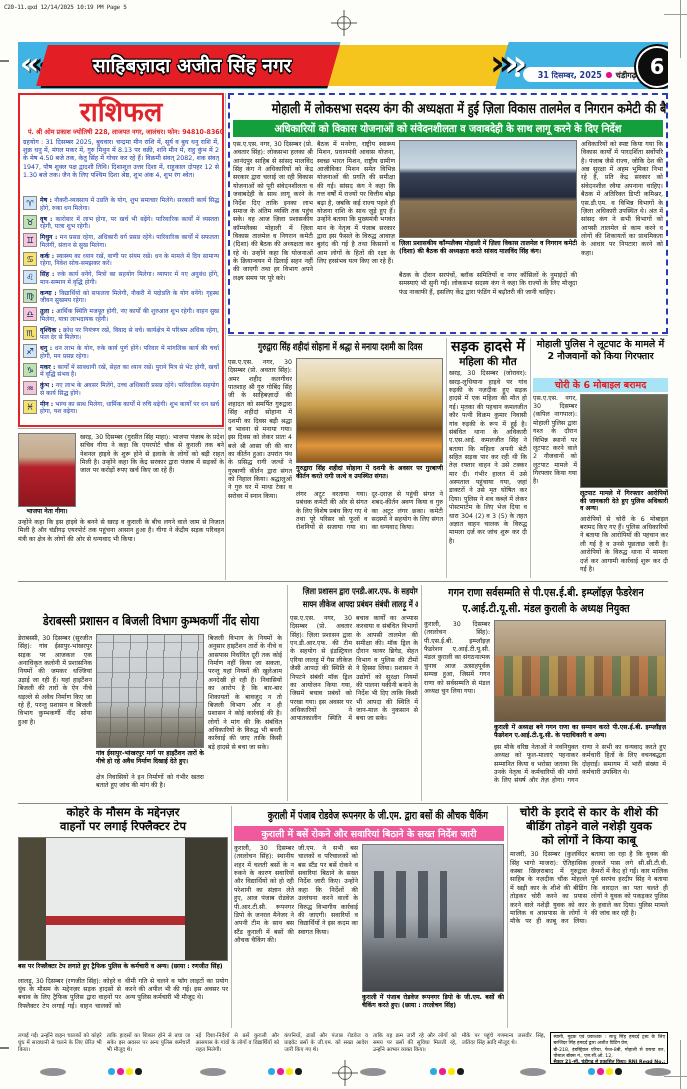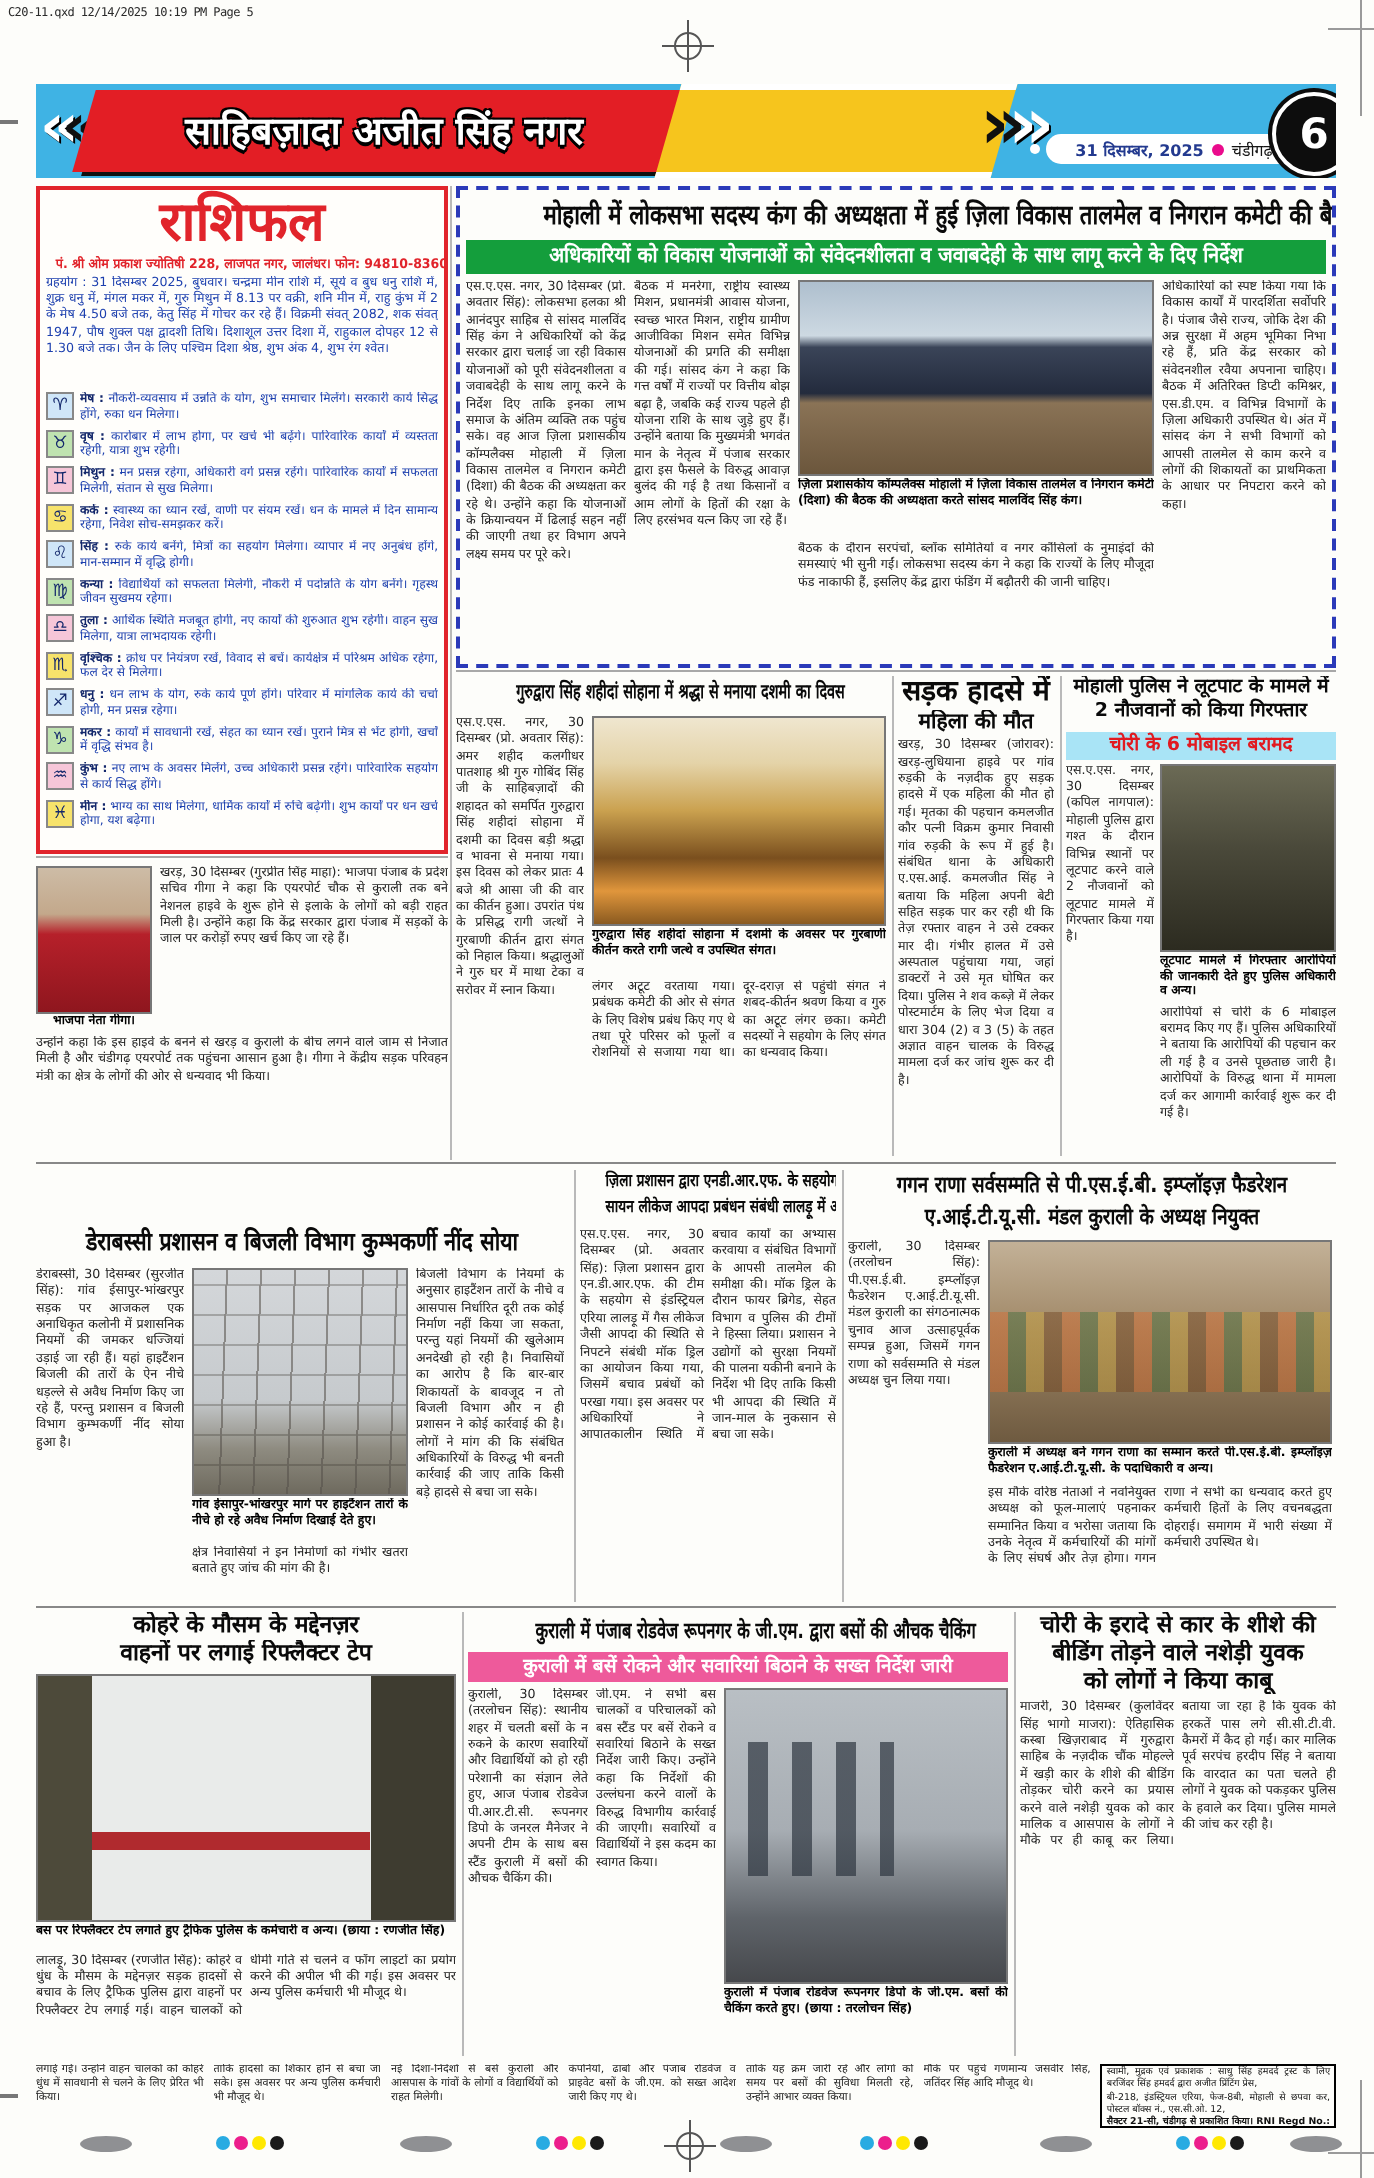--- a/index.html
+++ b/index.html
@@ -43,21 +43,21 @@
   .mh-yellow{position:absolute;left:316px;top:0;width:168px;height:47px;background:#f6c51d;transform:skewX(-16deg);
       border-top:3px solid #fff;border-bottom:3px solid #fff;box-sizing:border-box;}
   .mh-sam{position:absolute;left:322px;top:6px;width:160px;text-align:center;font-size:26px;font-weight:bold;color:#e31e25;
       text-shadow:-1.5px -1.5px 0 #fff,1.5px -1.5px 0 #fff,-1.5px 1.5px 0 #fff,1.5px 1.5px 0 #fff,0 2.5px 0 #fff;white-space:nowrap;}
   .chev{position:absolute;font-weight:bold;line-height:1;}
   .mh-paper{position:absolute;left:500px;top:2px;width:140px;text-align:center;font-size:17px;font-weight:bold;color:#e31e25;
       text-shadow:-1px -1px 0 #fff,1px -1px 0 #fff,-1px 1px 0 #fff,1px 1px 0 #fff;white-space:nowrap;}
   .mh-pill{position:absolute;left:505px;top:25px;width:128px;height:15px;background:#fff;border-radius:8px;
       display:flex;align-items:center;justify-content:center;gap:4px;}
   .mh-date{font-size:8px;font-weight:bold;color:#233a8f;white-space:nowrap;}
-  .mh-city{font-size:8px;font-weight:normal;color:#151515;white-space:nowrap;}
+  .mh-city{font-size:8px;font-weight:bold;color:#151515;white-space:nowrap;}
   .mdot{width:6px;height:6px;border-radius:50%;background:#ea0b8c;display:inline-block;}
   .wdot{position:absolute;width:5px;height:5px;border-radius:50%;background:#fff;top:30px;}
   .mh-circle{position:absolute;left:618px;top:4px;width:38px;height:38px;border-radius:50%;background:#0d0d0d;
       border:2px solid #fff;box-shadow:0 0 0 2px #0d0d0d;display:flex;align-items:center;justify-content:center;
       color:#fff;font-size:21px;font-weight:bold;}
   
   .rbox{position:absolute;left:18px;top:93px;width:206px;height:334px;border:2px solid #e1242b;box-sizing:border-box;
         padding:2px 3px;overflow:hidden;background:#fffefb;}
   .rtitle{font-size:27px;font-weight:bold;color:#e1242b;text-align:center;line-height:1.1;}
   .rastro{font-size:6.6px;font-weight:bold;color:#e1242b;text-align:center;white-space:nowrap;transform:scaleX(.95);}
@@ -202,21 +202,21 @@
   <div class="abs" style="left:449px;top:338px;width:78px;height:240px;overflow:hidden">
     <div class="hl" style="font-size:14px">सड़क हादसे में</div>
     <div class="hl" style="font-size:10.5px">महिला की मौत</div>
     <div class="bt" style="height:206px;margin-top:2px">खरड़, 30 दिसम्बर (जोरावर): खरड़-लुधियाना हाइवे पर गांव रुड़की के नज़दीक हुए सड़क हादसे में एक महिला की मौत हो गई। मृतका की पहचान कमलजीत कौर पत्नी विक्रम कुमार निवासी गांव रुड़की के रूप में हुई है। संबंधित थाना के अधिकारी ए.एस.आई. कमलजीत सिंह ने बताया कि महिला अपनी बेटी सहित सड़क पार कर रही थी कि तेज़ रफ्तार वाहन ने उसे टक्कर मार दी। गंभीर हालत में उसे अस्पताल पहुंचाया गया, जहां डाक्टरों ने उसे मृत घोषित कर दिया। पुलिस ने शव कब्ज़े में लेकर पोस्टमार्टम के लिए भेज दिया व धारा 304 (2) व 3 (5) के तहत अज्ञात वाहन चालक के विरुद्ध मामला दर्ज कर जांच शुरू कर दी है।</div>
   </div>
 
   <div class="vr" style="left:530px;top:338px;height:240px"></div>
 
   <div class="abs" style="left:533px;top:338px;width:135px;height:240px;overflow:hidden">
     <div class="hl" style="font-size:9.5px;line-height:1.25">मोहाली पुलिस ने लूटपाट के मामले में 2 नौजवानों को किया गिरफ्तार</div>
-    <div class="cyanbar" style="height:14px;font-size:9.5px;line-height:14px;margin-top:4px">चोरी के 6 मोबाइल बरामद</div>
+    <div class="cyanbar" style="height:14px;font-size:9.5px;line-height:14px;margin-top:16px">चोरी के 6 मोबाइल बरामद</div>
     <div style="display:flex;gap:3px;margin-top:2px;height:196px">
       <div class="bt" style="width:44px;height:100%">एस.ए.एस. नगर, 30 दिसम्बर (कपिल नागपाल): मोहाली पुलिस द्वारा गश्त के दौरान विभिन्न स्थानों पर लूटपाट करने वाले 2 नौजवानों को लूटपाट मामले में गिरफ्तार किया गया है।</div>
       <div style="width:88px">
         <div class="photo ph-police" style="width:86px;height:92px"></div>
         <div class="cap" style="height:26px;margin-top:1px">लूटपाट मामले में गिरफ्तार आरोपियों की जानकारी देते हुए पुलिस अधिकारी व अन्य।</div>
         <div class="bt" style="height:72px">आरोपियों से चोरी के 6 मोबाइल बरामद किए गए हैं। पुलिस अधिकारियों ने बताया कि आरोपियों की पहचान कर ली गई है व उनसे पूछताछ जारी है। आरोपियों के विरुद्ध थाना में मामला दर्ज कर आगामी कार्रवाई शुरू कर दी गई है।</div>
       </div>
     </div>
   </div>
 

